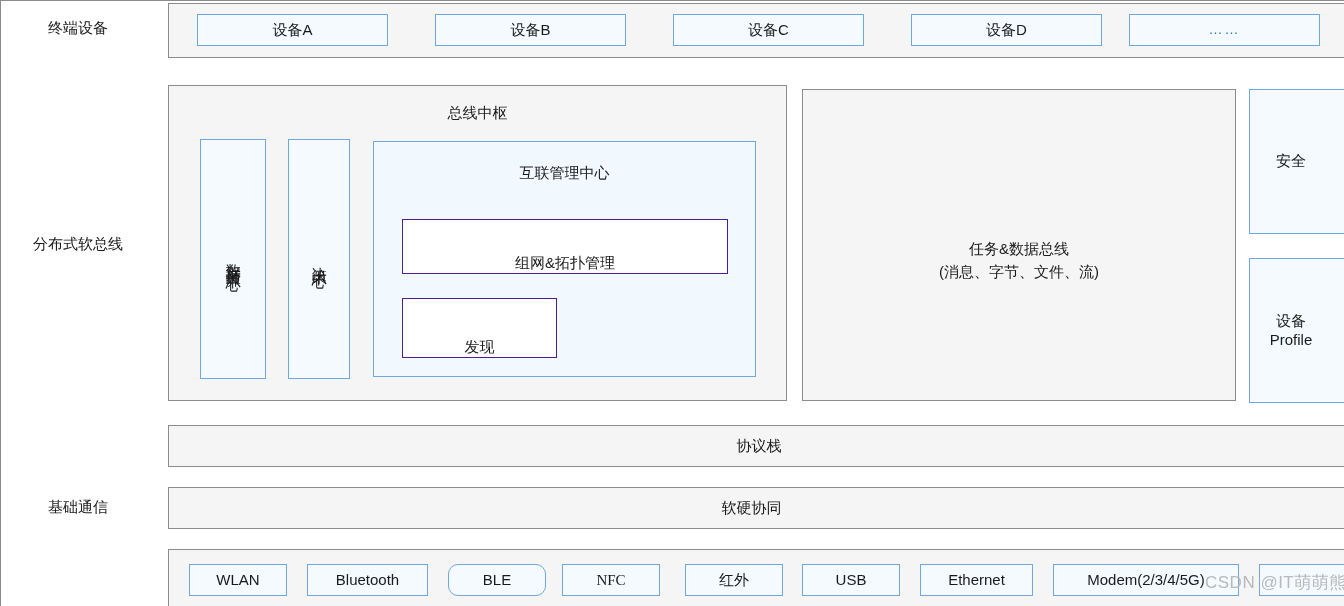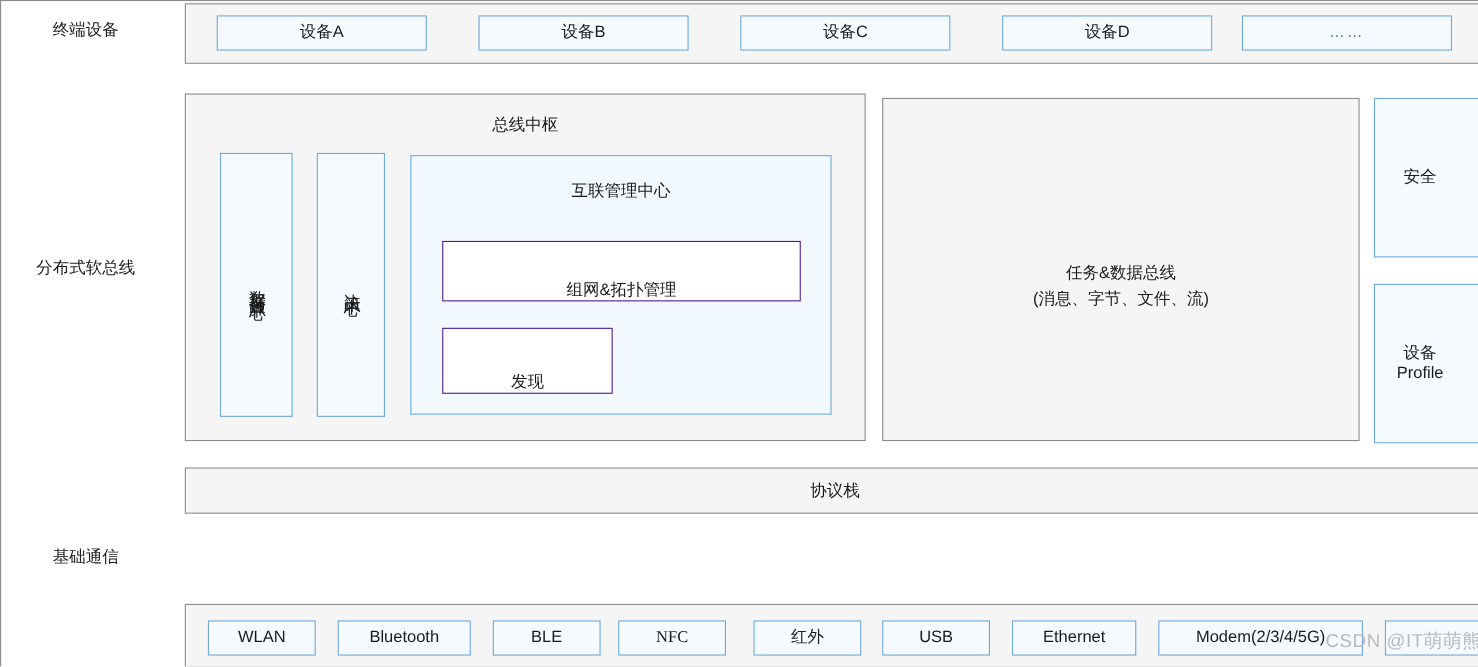--- a/index.html
+++ b/index.html
@@ -184,30 +184,33 @@
   </div>
   <div class="chip" style="left:1248px;top:257px;width:130px;height:145px;white-space:pre-line;">
     <span style="margin-right:46px;white-space:pre-line;">设备
 Profile</span>
   </div>
 
   <div class="bar" style="left:167px;top:424px;width:1177px;height:42px;padding-left:15px;">
     <span style="margin-right:10px;">协议栈</span>
   </div>
 
+  <div class="bar" style="left:167px;top:486px;width:1177px;height:42px;">
+    <span style="margin-right:10px;">软硬协同</span>
+  </div>
 
   <div class="panel" id="transport-panel" style="left:167px;top:548px;width:1177px;height:58px;">
   </div>
   <div class="chip" style="left:188px;top:563px;width:98px;height:32px;">
     <span>WLAN</span>
   </div>
   <div class="chip" style="left:306px;top:563px;width:121px;height:32px;">
     <span>Bluetooth</span>
   </div>
-  <div class="chip" style="left:447px;top:563px;width:98px;height:32px;">
+  <div class="chip" style="left:447px;top:563px;width:98px;height:32px;border-radius:10px;">
     <span>BLE</span>
   </div>
   <div class="chip" style="left:561px;top:563px;width:98px;height:32px;font-family:Liberation Serif, serif;">
     <span>NFC</span>
   </div>
   <div class="chip" style="left:684px;top:563px;width:98px;height:32px;">
     <span>红外</span>
   </div>
   <div class="chip" style="left:801px;top:563px;width:98px;height:32px;">
     <span>USB</span>

